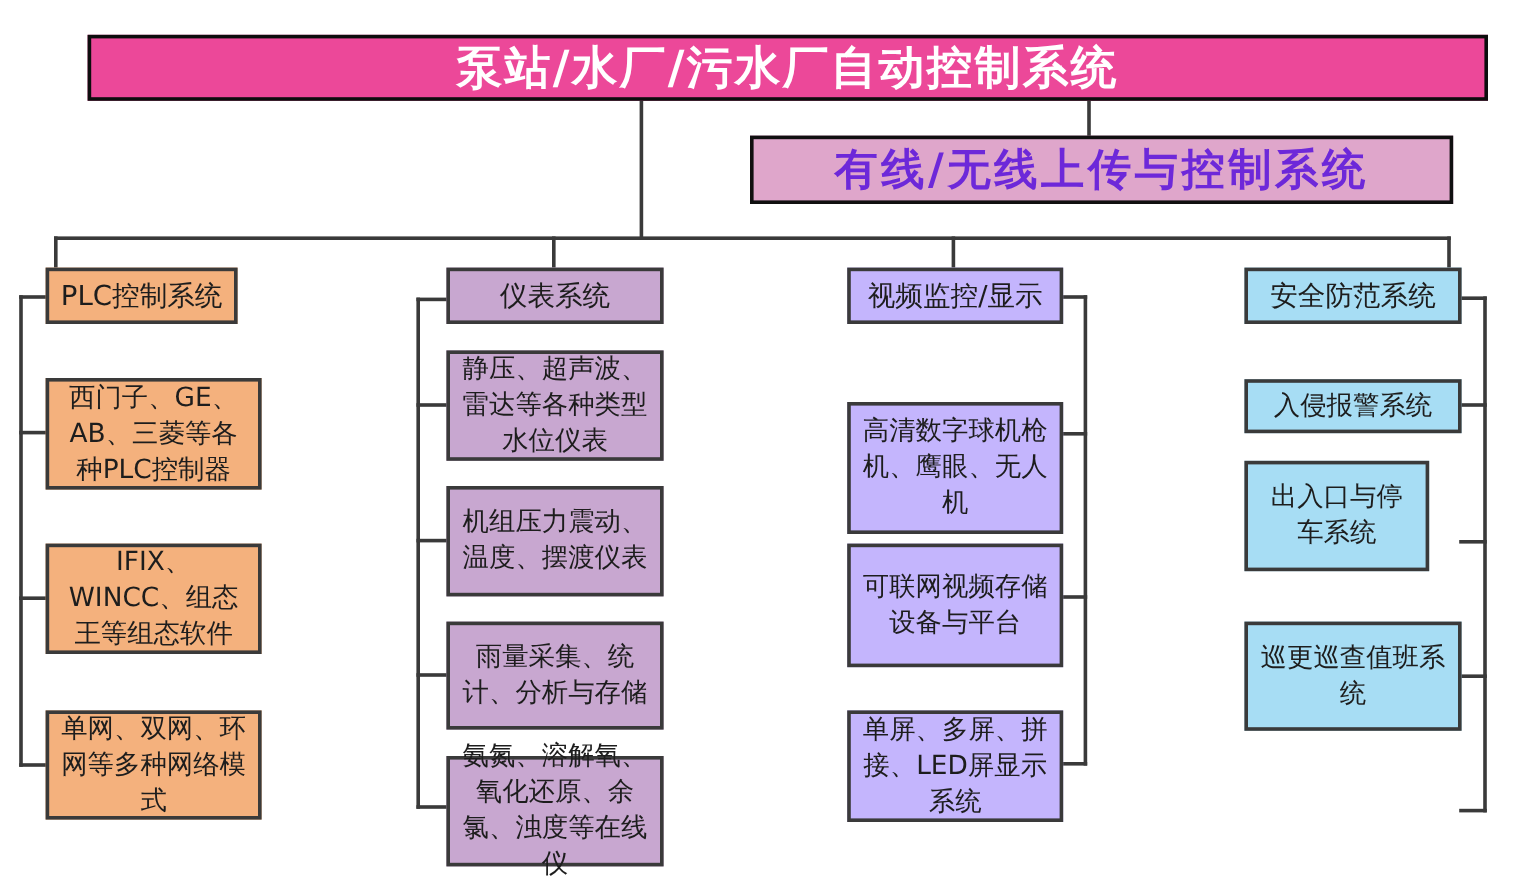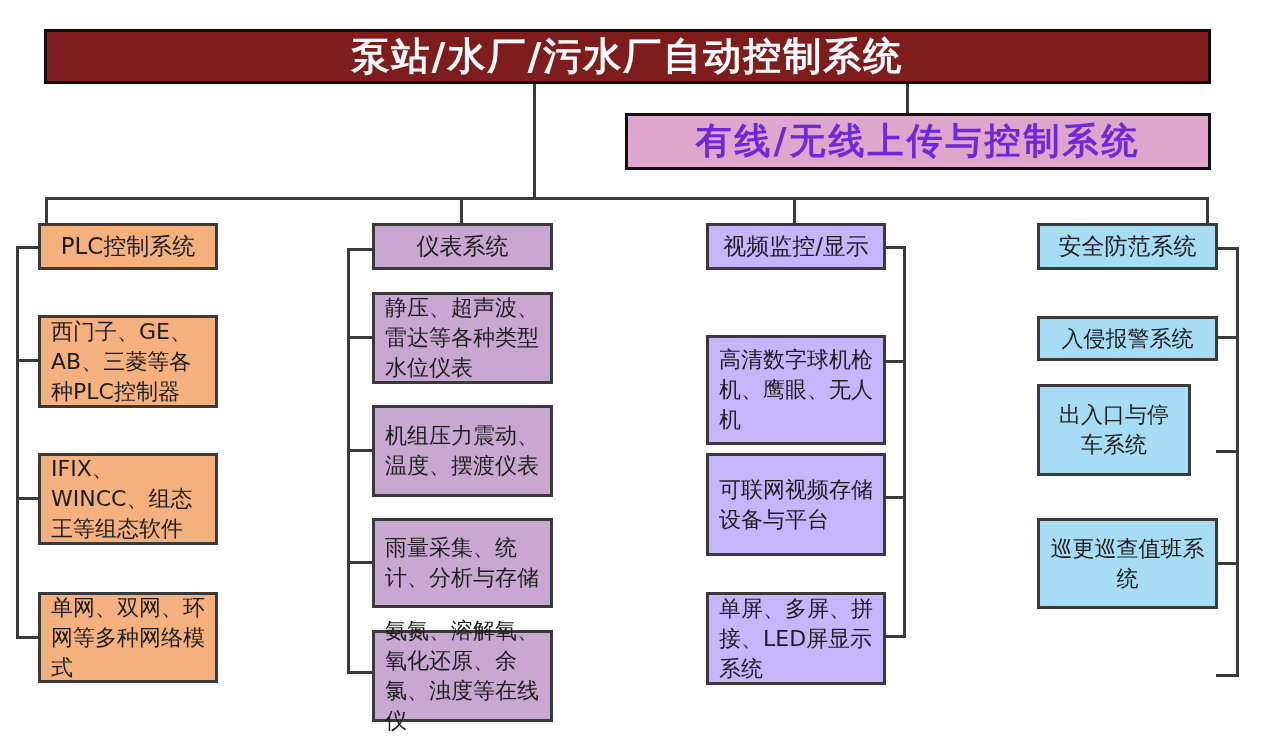--- a/index.html
+++ b/index.html
@@ -6,30 +6,30 @@
   #canvas{
     position:relative;width:1269px;height:736px;background:#ffffff;overflow:hidden;
     font-family:"DejaVu Sans","Liberation Sans",sans-serif;
   }
   .node{
     position:absolute;box-sizing:border-box;border:3px solid #3a3a3a;
     display:flex;align-items:center;justify-content:center;
     color:#1d1d1d;text-align:center;
   }
   .banner{
-    background:#7f1d1d;border-color:#0d0d0d;color:#ffffff;
-    font-size:38px;font-weight:bold;letter-spacing:2px;
+    background:#ec4899;border-color:#0d0d0d;color:#ffffff;
+    font-size:38px;font-weight:bold;letter-spacing:2px;margin-left:29px;
   }
   .pinkbox{
     background:#dfa6cb;border-color:#101010;color:#6d28d9;
     font-size:36px;font-weight:bold;letter-spacing:3px;
   }
   .hdr{font-size:23px;}
   .item{
-    justify-content:flex-start;text-align:left;
+    justify-content:flex-start;text-align:center;
     padding:4px 10px;font-size:22px;line-height:30px;
   }
   .item.center{justify-content:center;text-align:center;}
   .c-plc{background:#f4b17d;}
   .c-inst{background:#c8a7d0;}
   .c-video{background:#c4b5fd;}
   .c-sec{background:#a7ddf4;}
   .ln{position:absolute;background:#3a3a3a;}
 </style>
 </head>
@@ -67,21 +67,21 @@
   <div class="ln" style="left:1236px;top:247px;width:3px;height:430px"></div>
   <div class="ln" style="left:1216px;top:247px;width:23px;height:3px"></div>
   <div class="ln" style="left:1216px;top:336px;width:23px;height:3px"></div>
   <div class="ln" style="left:1216px;top:450px;width:23px;height:3px"></div>
   <div class="ln" style="left:1216px;top:562px;width:23px;height:3px"></div>
   <div class="ln" style="left:1216px;top:674px;width:23px;height:3px"></div>
 
   <div class="node banner" style="left:44px;top:29px;width:1167px;height:55px">泵站/水厂/污水厂自动控制系统</div>
   <div class="node pinkbox" style="left:625px;top:113px;width:586px;height:57px">有线/无线上传与控制系统</div>
 
-  <div class="node hdr c-plc" style="left:38px;top:223px;width:180px;height:47px">PLC控制系统</div>
+  <div class="node hdr c-plc" style="left:38px;top:223px;width:160px;height:47px">PLC控制系统</div>
   <div class="node item c-plc" style="left:38px;top:315px;width:180px;height:93px">西门子、GE、AB、三菱等各种PLC控制器</div>
   <div class="node item c-plc" style="left:38px;top:453px;width:180px;height:92px">IFIX、WINCC、组态王等组态软件</div>
   <div class="node item c-plc" style="left:38px;top:592px;width:180px;height:91px">单网、双网、环网等多种网络模式</div>
 
   <div class="node hdr c-inst" style="left:372px;top:223px;width:181px;height:47px">仪表系统</div>
   <div class="node item c-inst" style="left:372px;top:292px;width:181px;height:92px">静压、超声波、雷达等各种类型水位仪表</div>
   <div class="node item c-inst" style="left:372px;top:405px;width:181px;height:92px">机组压力震动、温度、摆渡仪表</div>
   <div class="node item c-inst" style="left:372px;top:518px;width:181px;height:90px">雨量采集、统计、分析与存储</div>
   <div class="node item c-inst" style="left:372px;top:630px;width:181px;height:92px">氨氮、溶解氧、氧化还原、余氯、浊度等在线仪</div>
 

